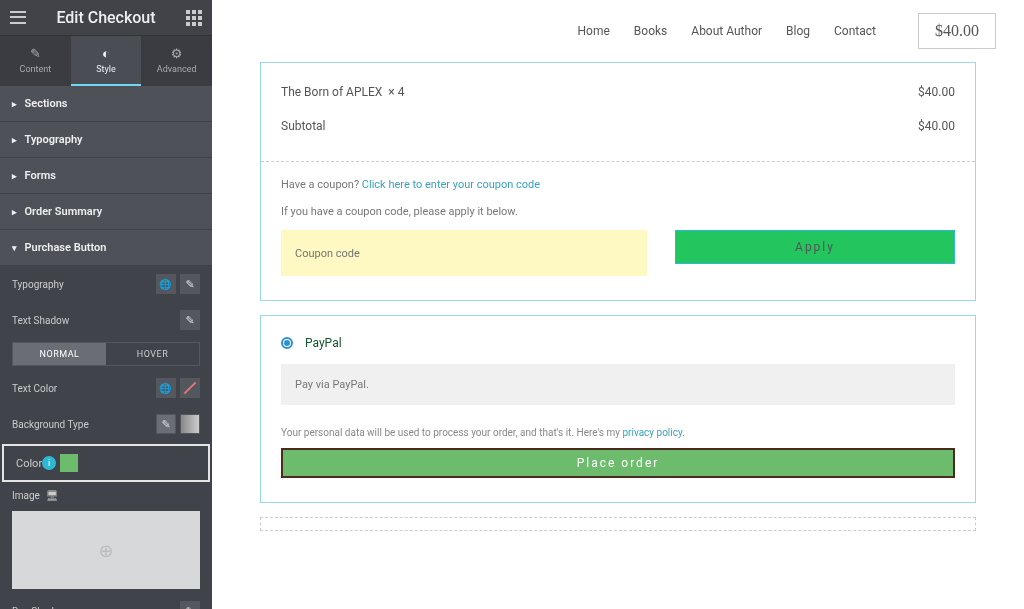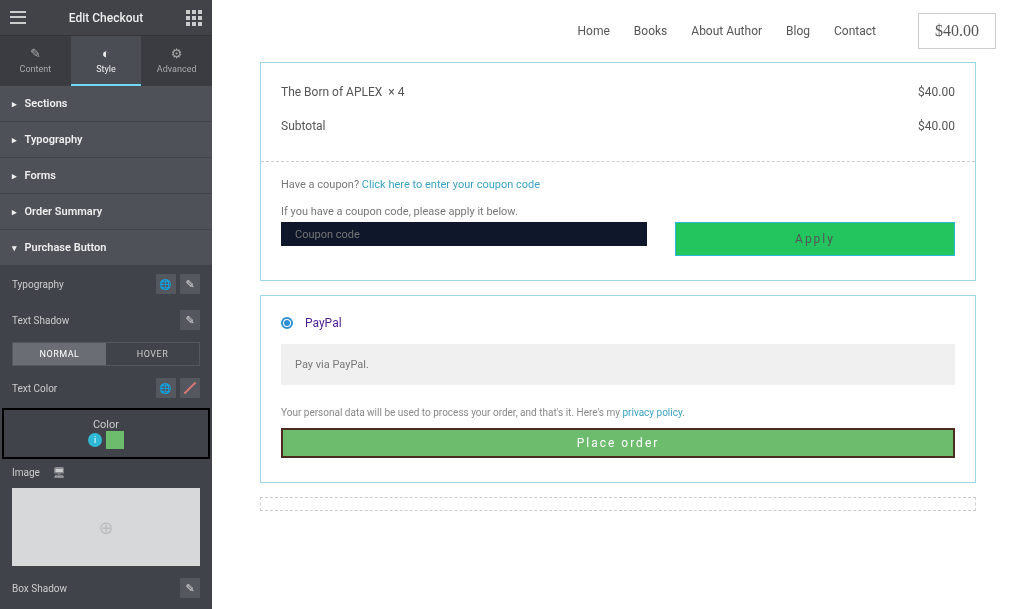--- a/index.html
+++ b/index.html
@@ -5,21 +5,21 @@
 * { margin:0; padding:0; box-sizing:border-box; font-family:-apple-system,BlinkMacSystemFont,"Segoe UI",Roboto,sans-serif; }
 body { width:1024px; height:609px; overflow:hidden; background:#fff; display:flex; }
 
 
 .sidebar { width:212px; background:#404349; color:#ccc; font-size:11px; display:flex; flex-direction:column; position:relative; }
 .sb-header { height:36px; background:#414349; border-bottom:1px solid #333; display:flex; align-items:center; justify-content:space-between; padding:0 10px; }
 .hamburger, .grid-icon { width:16px; height:16px; display:flex; flex-direction:column; justify-content:space-around; cursor:pointer; }
 .hamburger span { height:2px; background:#ccc; }
 .grid-icon { display:grid; grid-template-columns:repeat(3,4px); grid-template-rows:repeat(3,4px); gap:2px; }
 .grid-icon span { background:#ccc; }
-.sb-title { color:#eee; font-size:12px; font-weight:500; }
+.sb-title { color:#eee; font-size:16px; font-weight:500; }
 
 .tabs { display:flex; height:50px; background:#3a3c42; }
 .tab { flex:1; display:flex; flex-direction:column; align-items:center; justify-content:center; gap:3px; cursor:pointer; color:#aaa; border-bottom:2px solid transparent; }
 .tab.active { color:#eee; border-bottom-color:#71d7f7; background:#4a4d54; }
 .tab-icon { font-size:13px; }
 .tab-label { font-size:9px; }
 
 .sb-body { flex:1; overflow-y:auto; }
 .sb-body::-webkit-scrollbar { width:6px; }
 .sb-body::-webkit-scrollbar-thumb { background:#5a5d63; border-radius:3px; }
@@ -36,53 +36,53 @@
 .icon-btn.pencil::before { content:"✎"; font-size:11px; }
 .icon-btn.slash { position:relative; }
 .icon-btn.slash::before { content:""; position:absolute; width:16px; height:2px; background:#d77; transform:rotate(-45deg); }
 .icon-btn.brush::before { content:"✎"; font-size:11px; }
 .icon-btn.grad { background:linear-gradient(90deg,#888,#ccc); }
 
 .toggle-pair { display:flex; margin:4px 12px; border:1px solid #54575e; }
 .toggle-pair div { flex:1; text-align:center; padding:6px 0; font-size:9px; letter-spacing:0.5px; cursor:pointer; color:#ccc; }
 .toggle-pair .active { background:#6a6d73; color:#fff; }
 
-.color-row { display:flex; align-items:center; justify-content:flex-end; padding:8px 12px; border:2px solid #000000; margin:2px;flex-direction:column; }
+.color-row { display:flex; align-items:center; justify-content:flex-start; padding:8px 12px; border:2px solid #e5e5e5; margin:2px; }
 .swatch-group { display:flex; align-items:center; gap:4px; }
 .swatch { width:18px; height:18px; cursor:pointer; }
 .swatch.green { background:#6dbb6d; }
 .info-dot { width:14px; height:14px; border-radius:50%; background:#2fb8d4; color:#fff; font-size:9px; display:flex; align-items:center; justify-content:center; }
 
-.img-label { padding:6px 12px; font-size:10px; color:#ccc; display:flex; align-items:flex-start; gap:13px; }
+.img-label { padding:6px 12px; font-size:10px; color:#ccc; display:flex; align-items:flex-start; gap:6px; }
 .img-placeholder { margin:4px 12px; height:78px; background:#d7d8da; display:flex; align-items:center; justify-content:center; color:#bbb; font-size:18px; cursor:pointer; }
 
 .collapse-handle { position:absolute; right:-12px; top:348px; width:12px; height:32px; background:#2b2d31; color:#999; display:flex; align-items:center; justify-content:center; font-size:10px; cursor:pointer; }
 
 
 .preview { flex:1; background:#fff; overflow:hidden; position:relative; }
 .topbar { height:62px; display:flex; align-items:center; padding:0 28px; }
 .logo { font-family:"Brush Script MT",cursive; font-size:22px; color:#333; }
 .nav { margin-left:auto; display:flex; align-items:center; gap:24px; }
 .nav a { color:#555; text-decoration:none; font-size:12px; cursor:pointer; }
 .price-box { border:1px solid #ccc; padding:8px 16px; font-family:Georgia,serif; font-size:16px; color:#555; margin-left:18px; }
 
 .checkout { margin:0 48px 0 48px; border:1px solid #9bd8e8; }
 .summary { padding:12px 20px 18px; }
 .srow { display:flex; justify-content:space-between; padding:10px 0; font-size:12px; color:#555; }
 .srow.total { font-weight:600; color:#333; border-top:1px solid #eee; padding-top:14px; }
 .coupon-area { border-top:1px dashed #ccc; padding:16px 20px 24px; }
 .coupon-prompt { font-size:11px; color:#777; margin-bottom:14px; }
 .coupon-prompt a { color:#3aa3bf; cursor:pointer; }
-.coupon-instr { font-size:11px; color:#777; margin-bottom:4px; }
+.coupon-instr { font-size:11px; color:#777; margin-bottom:12px; }
 .coupon-row { display:flex; gap:28px; }
-.coupon-input { flex:1; height:24px; background:#0f172a; border:none; padding:0 14px; font-size:11px; color:#888; }
+.coupon-input { flex:1; height:46px; background:#fef9c3; border:none; padding:0 14px; font-size:11px; color:#888; }
 .apply-btn { width:280px; height:34px; border:1px solid #2fb8d4; background:#22c55e; color:#555; font-size:12px; letter-spacing:2px; cursor:pointer; }
 
 .payment { margin:14px 48px 0; border:1px solid #9bd8e8; padding:20px 20px 24px; }
-.pay-opt { display:flex; align-items:center; gap:12px; font-size:12px; color:#4c1d95; margin-bottom:14px; }
+.pay-opt { display:flex; align-items:center; gap:12px; font-size:12px; color:#14532d; margin-bottom:14px; }
 .radio { width:12px; height:12px; border-radius:50%; border:2px solid #2f8fd4; display:flex; align-items:center; justify-content:center; }
 .radio.checked::after { content:""; width:6px; height:6px; background:#2f8fd4; border-radius:50%; }
 .pay-box { background:#f0f0f1; padding:14px; font-size:11px; color:#777; margin-bottom:22px; }
 .privacy { font-size:10px; color:#888; margin-bottom:10px; }
 .privacy a { color:#3aa3bf; cursor:pointer; }
 .place-btn { width:100%; height:30px; background:#6dbb6d; border:2px solid #4a2b1e; color:#fff; font-size:12px; letter-spacing:2px; cursor:pointer; }
 
 .dashed-box { margin:14px 48px 0; height:14px; border:1px dashed #ccc; }
 </style>
 </head>
@@ -167,20 +167,27 @@
       </div>
 
       <div class="prop-row">
         <span>Text Color</span>
         <div class="icon-btn-group">
           <div class="icon-btn globe"></div>
           <div class="icon-btn slash"></div>
         </div>
       </div>
 
+      <div class="prop-row">
+        <span>Background Type</span>
+        <div class="icon-btn-group">
+          <div class="icon-btn brush" style="background:#6a6d73"></div>
+          <div class="icon-btn grad"></div>
+        </div>
+      </div>
 
       <div class="color-row">
         <span>Color</span>
         <div class="swatch-group">
           <div class="info-dot">i</div>
           <div class="swatch green" title="#6dbb6d"></div>
         </div>
       </div>
 
       <div class="img-label">

